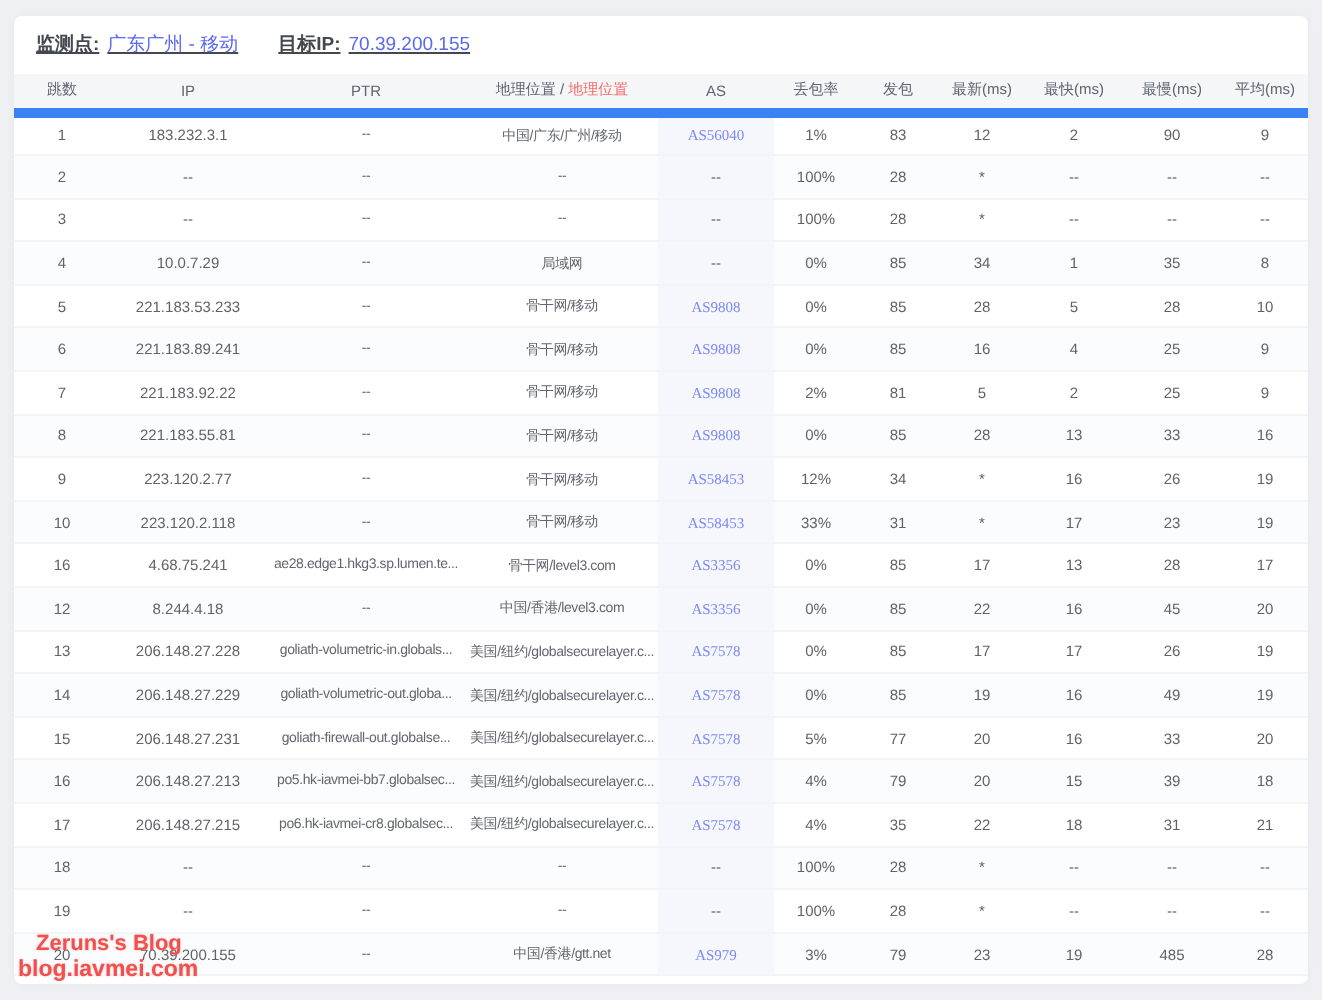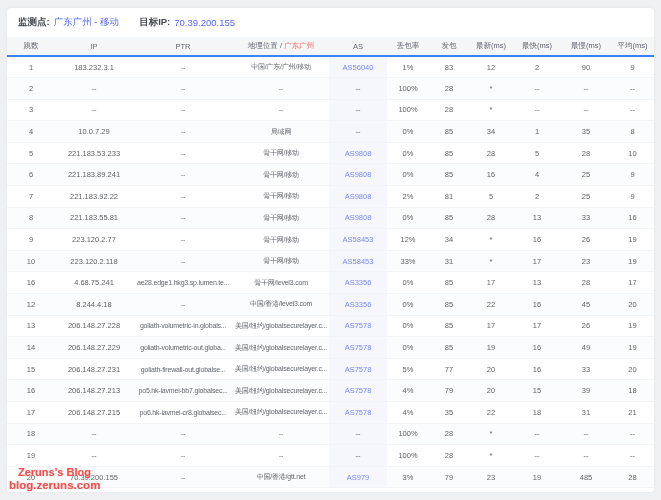--- a/index.html
+++ b/index.html
@@ -11,44 +11,44 @@
   .card {
     position: absolute; left: 7px; top: 8px; width: 647px; height: 484px;
     background: #ffffff; border-radius: 4px;
     box-shadow: 0 0 4px rgba(0,0,0,0.04);
     overflow: hidden;
   }
   
   .info-bar {
     height: 29px; display: flex; align-items: center;
     padding: 0 11px; gap: 20px;
-    font-size: 9.5px; color: #45494f;
+    font-size: 9.5px; color: #45494f; text-decoration: underline;
   }
   .info-item { display: flex; align-items: center; gap: 4px; white-space: nowrap; }
   .info-label { color: #45494f; font-weight: 700; }
   .info-value { color: #5968f2; }
   
   table { width: 647px; border-collapse: collapse; table-layout: fixed; }
   thead th {
     background: #f5f6f8; height: 19px;
     font-size: 7.5px; font-weight: 400; color: #5f6470;
     text-align: center; white-space: nowrap; overflow: hidden;
-    border-bottom: 2px solid #3b82f6;
+    border-bottom: 5px solid #3b82f6;
   }
   thead th .hdr-note { color: #f56c6c; }
   tbody td {
     height: 21.6px; text-align: center; vertical-align: middle;
     font-size: 7.5px; color: #606266;
     white-space: nowrap; overflow: hidden; text-overflow: ellipsis;
     border-bottom: 1px solid #f3f4f6;
   }
   tbody tr:nth-child(even) td { background: #fbfcfd; }
   td.col-ptr, td.col-loc { font-size: 7px; letter-spacing: -0.2px; color: #62666d; }
   td.col-as { background: #f5f7fc !important; }
-  .as-link { color: #7b88f4; cursor: pointer; }
+  .as-link { color: #7b88f4; cursor: pointer; font-family: Liberation Serif, serif; }
   
   .watermark {
     position: absolute; left: 2px; top: 458px;
     color: #f2504e; font-weight: 700; line-height: 13px;
     text-shadow: 0 0 1px rgba(242,80,78,0.4);
     pointer-events: none;
   }
   .watermark .wm1 { font-size: 11px; margin-left: 9px; }
   .watermark .wm2 { font-size: 11.5px; }
 </style>
@@ -80,21 +80,21 @@
         <col style="width:44px">
         <col style="width:48px">
       <col style="width:50px">
         <col style="width:43px">
     </colgroup>
     <thead>
       <tr id="header-row">
           <th>跳数</th>
           <th>IP</th>
           <th>PTR</th>
-          <th><span>地理位置 / </span><span class="hdr-note">广东广州</span></th>
+          <th><span>地理位置 / </span><span class="hdr-note">地理位置</span></th>
           <th>AS</th>
           <th>丢包率</th>
           <th>发包</th>
           <th>最新(ms)</th>
           <th>最快(ms)</th>
           <th>最慢(ms)</th>
           <th>平均(ms)</th>
         </tr>
     </thead>
     <tbody id="table-body">
@@ -356,16 +356,16 @@
           <td class="col-latest">23</td>
           <td class="col-best">19</td>
           <td class="col-worst">485</td>
           <td class="col-avg">28</td>
         </tr>
       </tbody>
   </table>
 
   <div class="watermark">
     <div class="wm1">Zeruns's Blog</div>
-    <div class="wm2">blog.zeruns.com</div>
+    <div class="wm2">blog.iavmei.com</div>
   </div>
 
 </div>
 
 </body></html>

